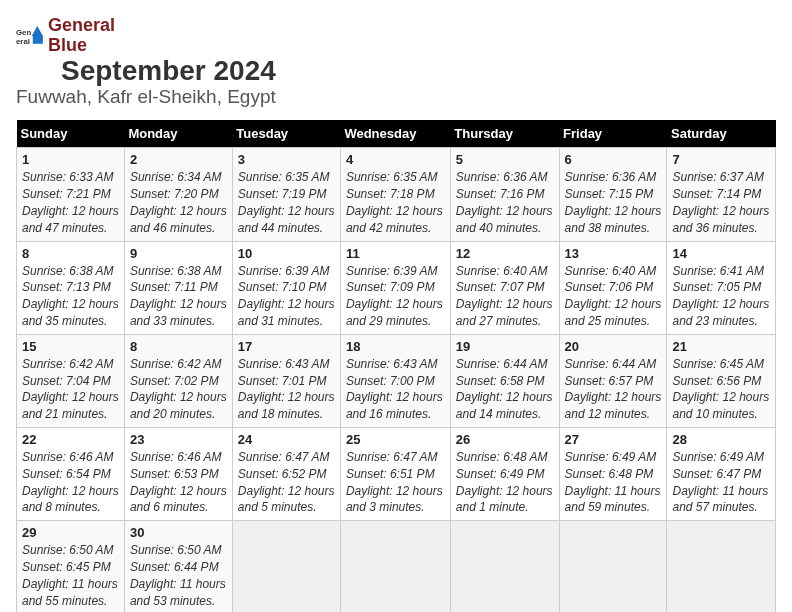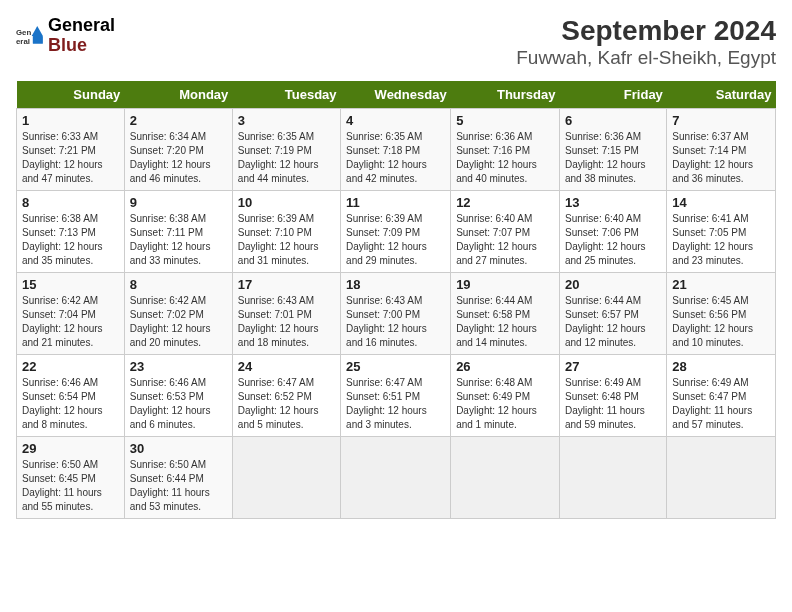--- a/index.html
+++ b/index.html
@@ -8,34 +8,35 @@
       background: #fff;
       width: 792px;
       min-height: 612px;
       padding: 16px;
     }
     .header {
       display: flex;
       align-items: flex-start;
       justify-content: space-between;
       margin-bottom: 12px;
+      flex-direction: column;
     }
     .logo {
       display: flex;
       align-items: center;
       gap: 4px;
     }
     .logo-text {
       font-size: 18px;
       font-weight: bold;
       color: #333;
       line-height: 1.1;
     }
     .logo-text span {
-      color: #000000;
+      color: #7f1d1d;
     }
     .logo-icon {
       width: 28px;
       height: 28px;
     }
     .title-block {
       text-align: right;
     }
     .month-title {
       font-size: 28px;
@@ -46,24 +47,24 @@
     .subtitle {
       font-size: 19px;
       color: #555;
     }
     table {
       width: 100%;
       border-collapse: collapse;
       font-size: 11px;
     }
     thead tr th {
-      background-color: #4d7c0f;
+      background-color: #000000;
       color: #fff;
       padding: 6px 4px;
-      text-align: right;
+      text-align: left;
       font-size: 13px;
       font-weight: bold;
     }
     tbody tr td {
       border: 1px solid #ccc;
       vertical-align: top;
       padding: 4px 5px;
       min-height: 70px;
       width: 113px;
       background: #fff;
@@ -74,21 +75,22 @@
     .day-num {
       font-size: 13px;
       font-weight: bold;
       color: #222;
       display: block;
       margin-bottom: 2px;
     }
     .day-info {
       color: #333;
       line-height: 1.4;
-      font-size: 10px;
+      font-size: 12px;
+      font-style: italic;
     }
     .empty-cell {
       background: #f0f0f0 !important;
     }
   </style>
 </head>
 <body>
 
 <div class="header">
   <div class="logo">

